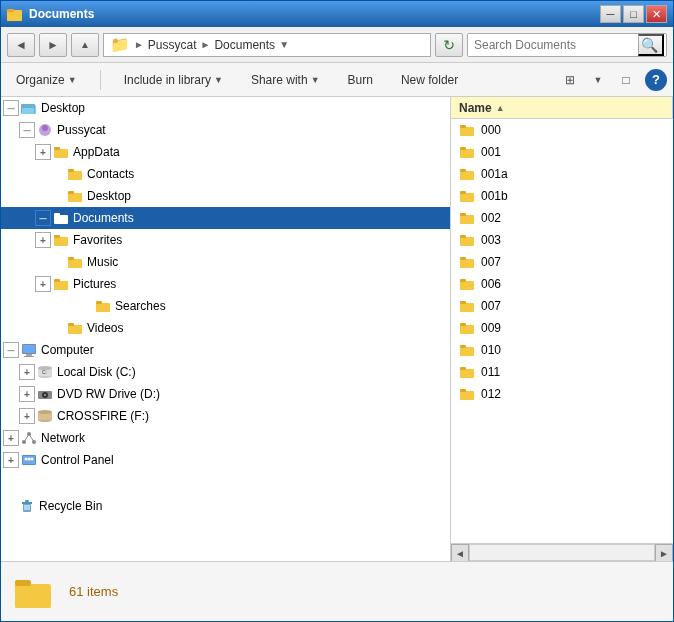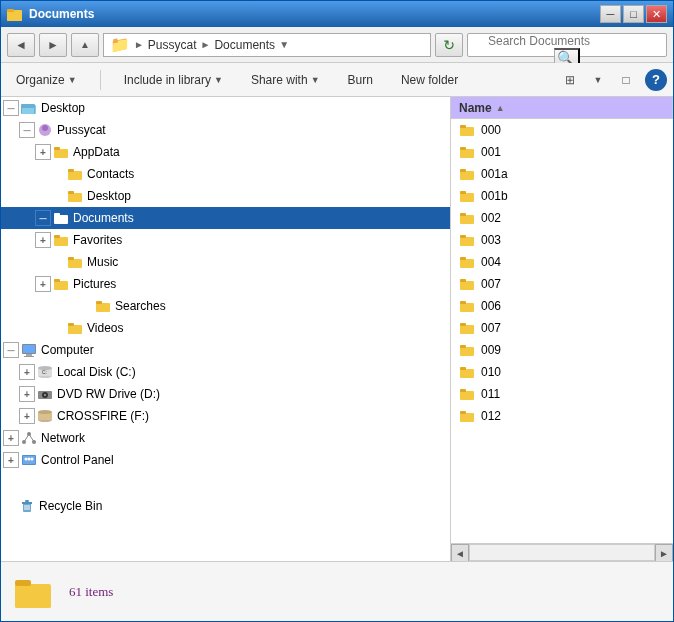--- a/index.html
+++ b/index.html
@@ -15,21 +15,21 @@
     .tb-btn:last-child { background: linear-gradient(to bottom, #f07070, #c03030); color: white; }
 
     
     .address-bar { background: #f0f0f0; border-bottom: 1px solid #ccc; padding: 4px 6px; display: flex; align-items: center; gap: 4px; height: 36px; }
     .nav-btn { width: 28px; height: 24px; background: linear-gradient(to bottom, #f8f8f8, #e0e0e0); border: 1px solid #aaa; border-radius: 2px; cursor: pointer; display: flex; align-items: center; justify-content: center; font-size: 12px; color: #555; }
     .address-path { display: flex; align-items: center; height: 24px; background: white; border: 1px solid #aaa; flex: 1; padding: 0 6px; font-size: 12px; gap: 4px; }
     .path-segment { color: #333; cursor: pointer; }
     .path-arrow { color: #666; font-size: 10px; }
     .path-dropdown { color: #666; font-size: 10px; cursor: pointer; }
     .refresh-btn { width: 28px; height: 24px; background: linear-gradient(to bottom, #f8f8f8, #e0e0e0); border: 1px solid #aaa; border-radius: 2px; cursor: pointer; display: flex; align-items: center; justify-content: center; color: #2a7a2a; font-size: 14px; }
-    .search-box { display: flex; align-items: center; height: 24px; background: white; border: 1px solid #aaa; border-radius: 2px; width: 200px; flex-direction: column; }
+    .search-box { display: flex; align-items: center; height: 24px; background: white; border: 1px solid #aaa; border-radius: 2px; width: 200px; }
     .search-input { border: none; outline: none; padding: 0 6px; font-size: 12px; width: 170px; height: 100%; color: #aaa; }
     .search-btn { width: 26px; height: 100%; background: linear-gradient(to bottom, #f8f8f8, #e0e0e0); border-left: 1px solid #aaa; cursor: pointer; display: flex; align-items: center; justify-content: center; font-size: 14px; color: #555; }
 
     
     .toolbar { background: #f5f5f5; border-bottom: 1px solid #ccc; display: flex; align-items: center; padding: 3px 6px; height: 34px; gap: 10px; }
     .tool-btn { display: flex; align-items: center; gap: 3px; padding: 3px 8px; cursor: pointer; border: 1px solid transparent; border-radius: 2px; font-size: 12px; color: #333; height: 26px; }
     .tool-btn-arrow { font-size: 9px; color: #555; }
     .toolbar-sep { width: 1px; height: 20px; background: #ccc; margin: 0 4px; }
     .view-btns { margin-left: auto; display: flex; align-items: center; gap: 2px; }
     .view-btn { width: 26px; height: 24px; display: flex; align-items: center; justify-content: center; border: 1px solid transparent; cursor: pointer; border-radius: 2px; font-size: 12px; color: #555; }
@@ -44,21 +44,21 @@
     .tree-item.selected { background: #1c5fa8; color: white; }
     .tree-item.selected .folder-icon { filter: brightness(2); }
     .expand-btn { width: 16px; height: 16px; display: inline-flex; align-items: center; justify-content: center; font-size: 10px; color: #666; cursor: pointer; border: 1px solid #aaa; background: white; margin-right: 2px; font-weight: bold; flex-shrink: 0; }
     .expand-placeholder { width: 16px; height: 16px; display: inline-block; flex-shrink: 0; }
     .folder-icon { width: 16px; height: 16px; margin-right: 4px; flex-shrink: 0; display: inline-flex; align-items: center; justify-content: center; }
     .folder-icon svg { width: 16px; height: 16px; }
     .tree-label { font-size: 12px; }
 
     
     .right-panel { flex: 1; display: flex; flex-direction: column; overflow: hidden; background: white; }
-    .column-header { display: flex; align-items: center; background: #c4b5fd; border-bottom: 1px solid #ccc; height: 22px; padding: 0; }
+    .column-header { display: flex; align-items: center; background: #fef9c3; border-bottom: 1px solid #ccc; height: 22px; padding: 0; }
     .col-name { flex: 1; padding: 0 8px; font-size: 12px; font-weight: bold; color: #333; border-right: 1px solid #ccc; display: flex; align-items: center; height: 100%; cursor: pointer; }
     .col-sort { font-size: 9px; margin-left: 4px; color: #666; }
     .file-list { flex: 1; overflow-y: auto; overflow-x: hidden; }
     .file-row { display: flex; align-items: center; padding: 2px 8px; height: 22px; cursor: pointer; }
     .file-folder-icon { width: 16px; height: 16px; margin-right: 6px; flex-shrink: 0; }
     .file-name { font-size: 12px; }
 
     
     .tree-panel::-webkit-scrollbar, .file-list::-webkit-scrollbar { width: 16px; }
     .tree-panel::-webkit-scrollbar-track, .file-list::-webkit-scrollbar-track { background: #f0f0f0; border-left: 1px solid #ccc; }
@@ -67,21 +67,21 @@
 
     
     .h-scroll-area { height: 18px; border-top: 1px solid #ccc; display: flex; background: #f0f0f0; }
     .h-scroll-left { width: 18px; height: 18px; border: 1px solid #aaa; background: #e0e0e0; display: flex; align-items: center; justify-content: center; cursor: pointer; font-size: 10px; color: #555; flex-shrink: 0; }
     .h-scroll-track { flex: 1; background: #f0f0f0; border: 1px solid #ccc; }
     .h-scroll-right { width: 18px; height: 18px; border: 1px solid #aaa; background: #e0e0e0; display: flex; align-items: center; justify-content: center; cursor: pointer; font-size: 10px; color: #555; flex-shrink: 0; }
 
     
     .status-bar { background: #f5f5f5; border-top: 1px solid #ccc; height: 60px; display: flex; align-items: center; padding: 6px 12px; gap: 16px; }
     .status-folder-icon { width: 40px; height: 40px; display: flex; align-items: center; justify-content: center; }
-    .status-text { font-size: 13px; color: #701a75; font-family: Liberation Serif, serif; }
+    .status-text { font-size: 13px; color: #a16207; }
   </style>
 </head>
 <body>
 
 <div class="window">
 
   <div class="title-bar">
     <div class="title-bar-icon">
       <svg viewBox="0 0 16 16" width="16" height="16">
         <rect x="0" y="4" width="15" height="11" rx="1" fill="#f5c842"></rect>
@@ -416,27 +416,20 @@
       <rect x="1" y="5" width="14" height="9" rx="1" fill="#f5c842"></rect>
       <rect x="1" y="3" width="6" height="3" rx="1" fill="#e0a820"></rect>
     </svg>
     <span class="file-name">003</span>
   </div>
           <div class="file-row">
     <svg class="file-folder-icon" viewBox="0 0 16 16">
       <rect x="1" y="5" width="14" height="9" rx="1" fill="#f5c842"></rect>
       <rect x="1" y="3" width="6" height="3" rx="1" fill="#e0a820"></rect>
     </svg>
-    <span class="file-name">004</span>
-  </div>
-          <div class="file-row">
-    <svg class="file-folder-icon" viewBox="0 0 16 16">
-      <rect x="1" y="5" width="14" height="9" rx="1" fill="#f5c842"></rect>
-      <rect x="1" y="3" width="6" height="3" rx="1" fill="#e0a820"></rect>
-    </svg>
     <span class="file-name">007</span>
   </div>
           <div class="file-row">
     <svg class="file-folder-icon" viewBox="0 0 16 16">
       <rect x="1" y="5" width="14" height="9" rx="1" fill="#f5c842"></rect>
       <rect x="1" y="3" width="6" height="3" rx="1" fill="#e0a820"></rect>
     </svg>
     <span class="file-name">006</span>
   </div>
           <div class="file-row">

